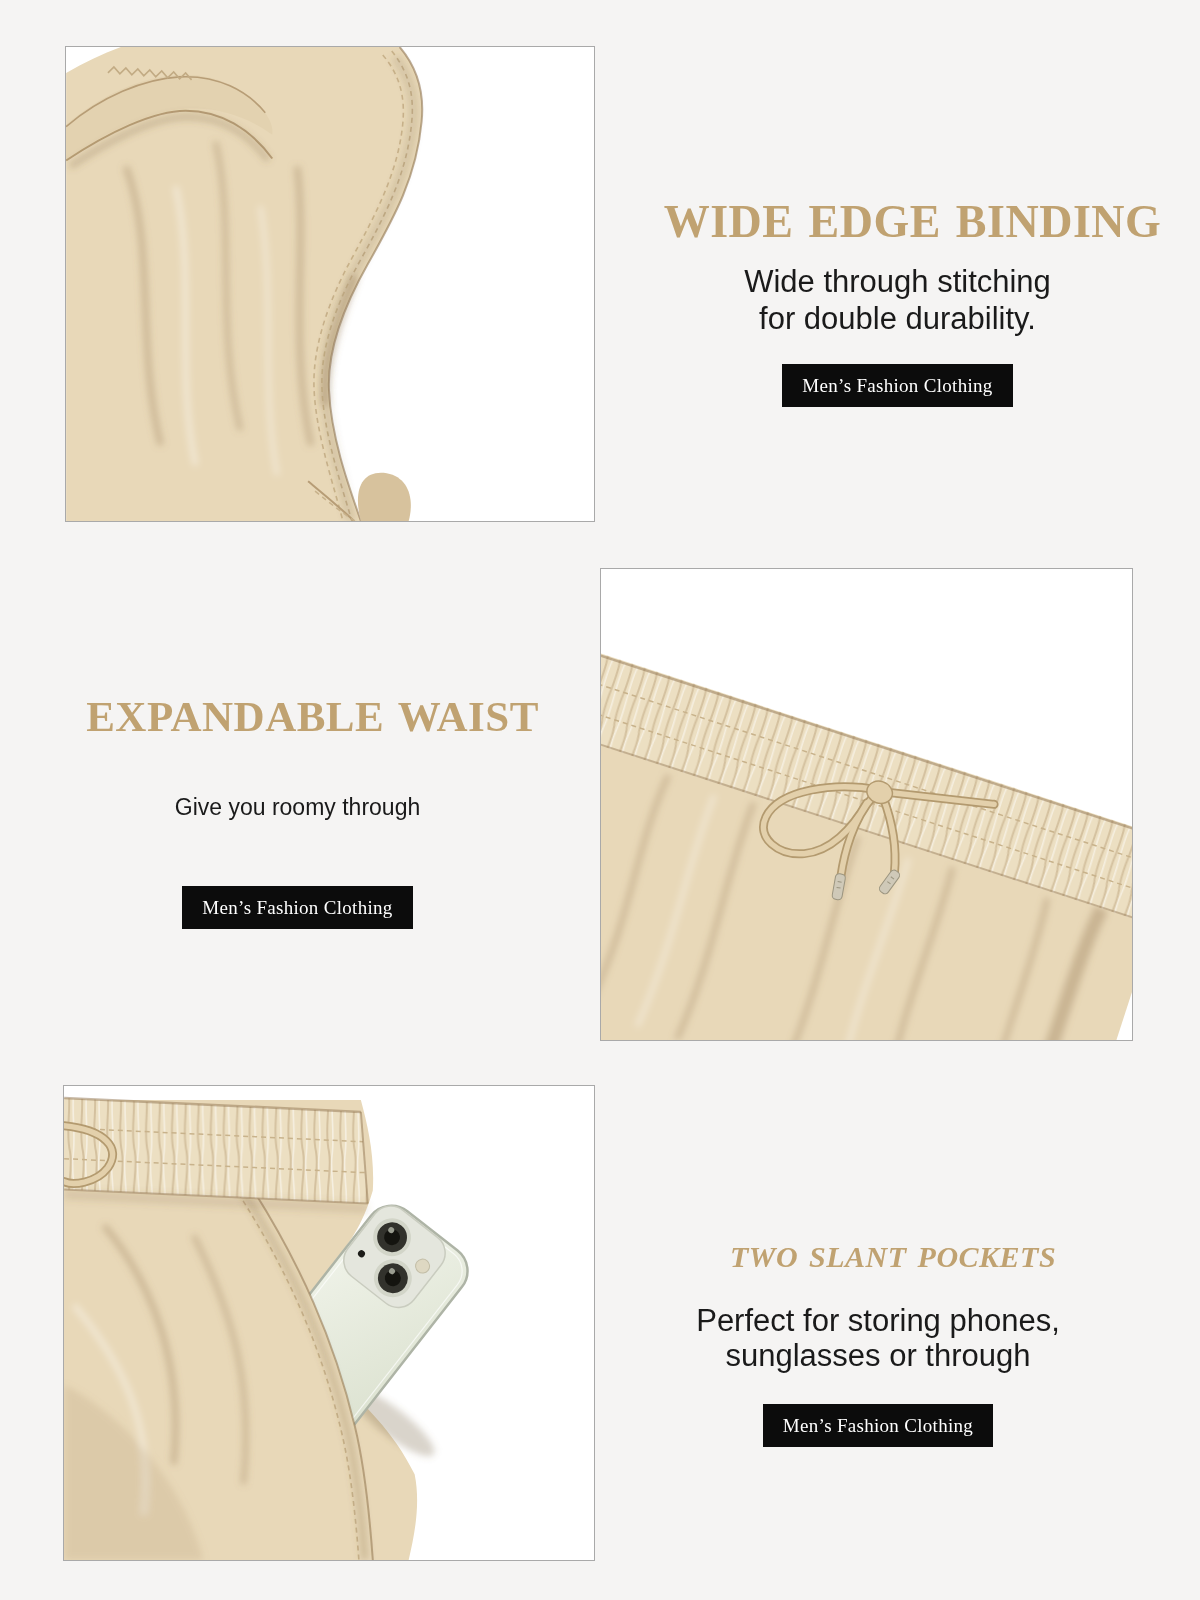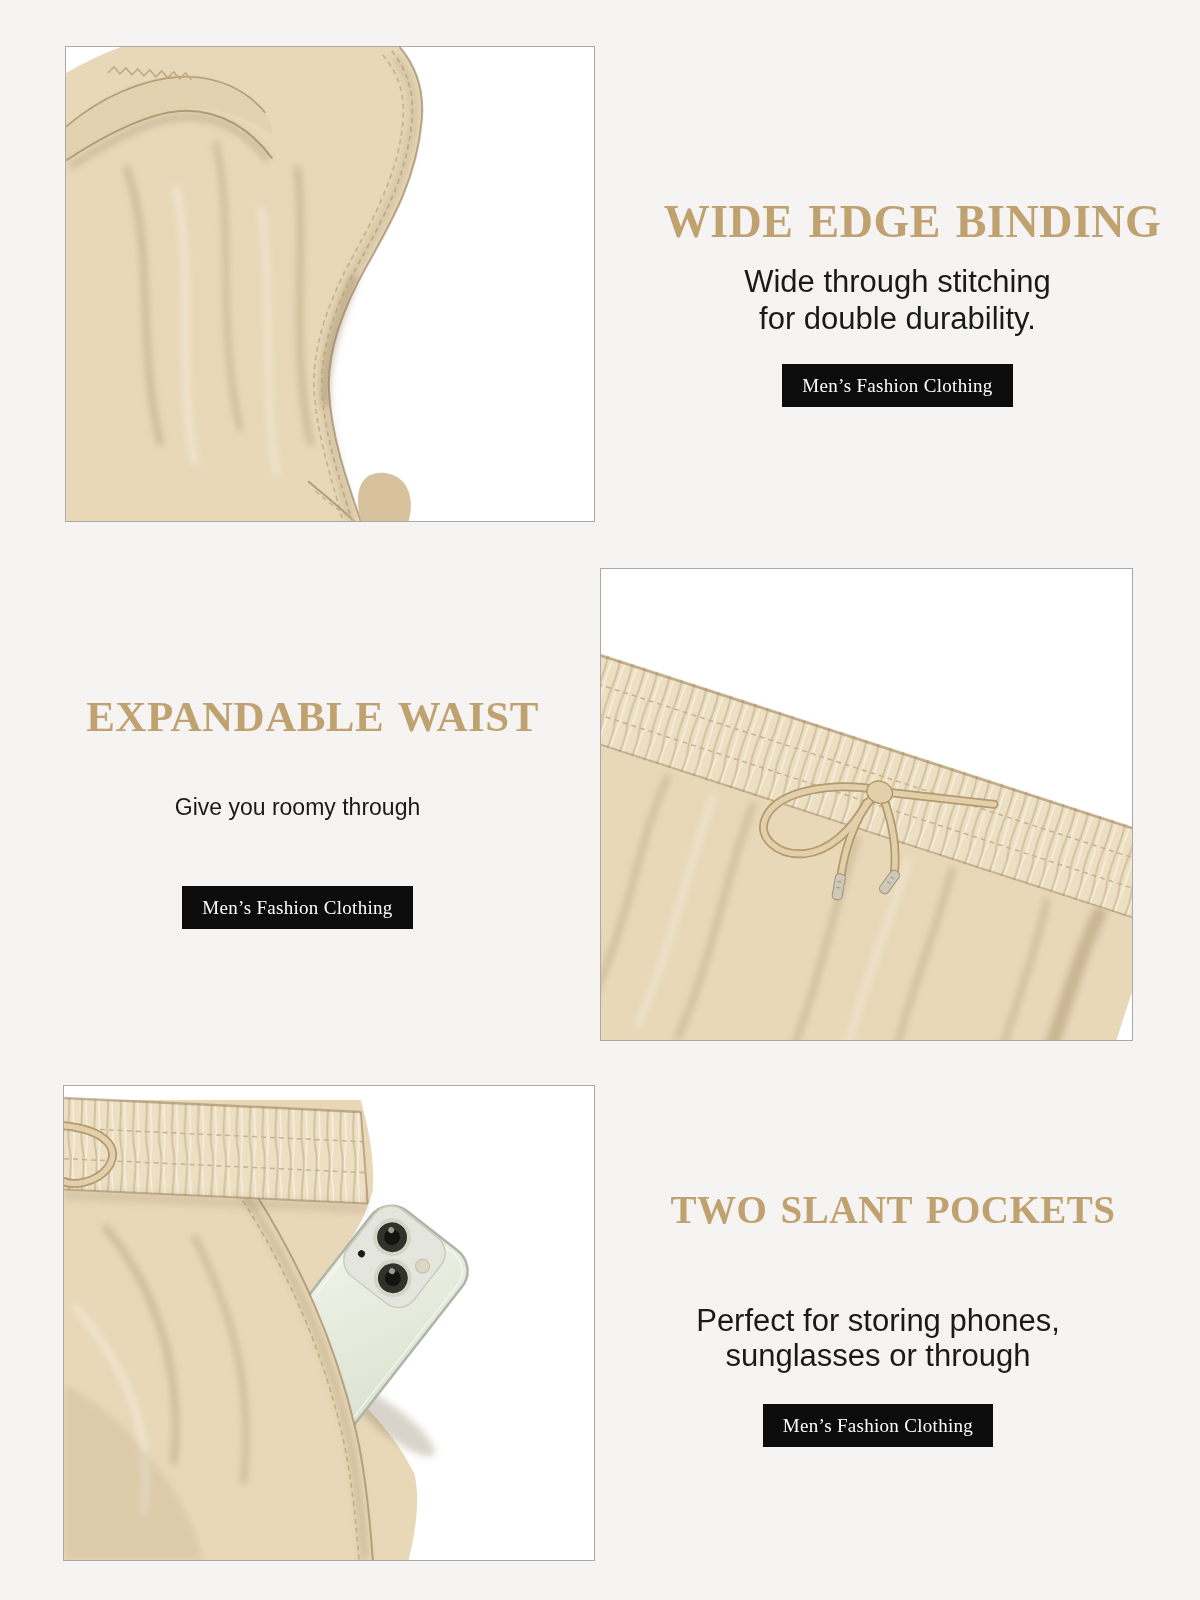--- a/index.html
+++ b/index.html
@@ -17,21 +17,21 @@
     border:1px solid var(--photo_border);box-sizing:border-box;overflow:hidden;}
   .photo svg{display:block;width:100%;height:100%;}
   #photo1{left:65px;top:46px;width:530px;height:476px;}
   #photo2{left:600px;top:568px;width:533px;height:473px;}
   #photo3{left:63px;top:1085px;width:532px;height:476px;}
 
   .title{position:absolute;margin:15px;font-family:"Liberation Serif",serif;font-weight:700;
     color:var(--accent);text-align:center;letter-spacing:.5px;word-spacing:3px;}
   .t1{left:595px;top:182px;width:605px;font-size:46px;line-height:1.1;}
   .t2{left:0;top:682px;width:595px;font-size:43px;line-height:40px;}
-  .t3{left:595px;top:1175px;width:566px;font-size:39px;line-height:1;}
+  .t3{left:595px;top:1227px;width:566px;font-size:30px;line-height:1;font-style:italic;}
 
   .body{position:absolute;color:var(--ink);text-align:center;}
   .b1{left:595px;top:263px;width:605px;font-size:31px;line-height:37px;}
   .b2{left:0;top:785px;width:595px;font-size:23px;line-height:33px;margin-top:6px;}
   .b3{left:595px;top:1303px;width:566px;font-size:31px;line-height:35px;text-align:center;}
 
   .badgewrap{position:absolute;text-align:center;}
   .w1{left:595px;top:364px;width:605px;}
   .w2{left:0;top:886px;width:595px;}
   .w3{left:595px;top:1404px;width:566px;}

